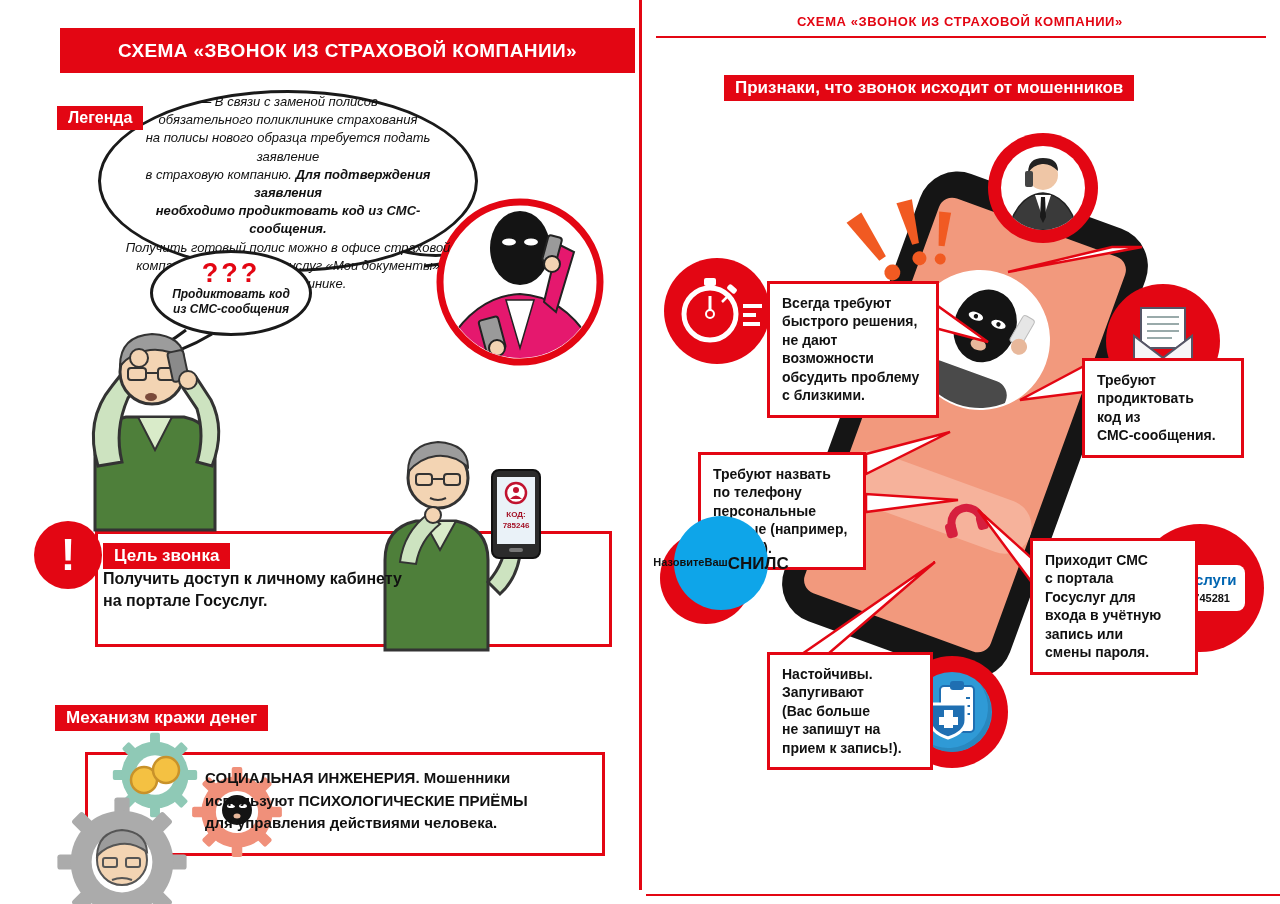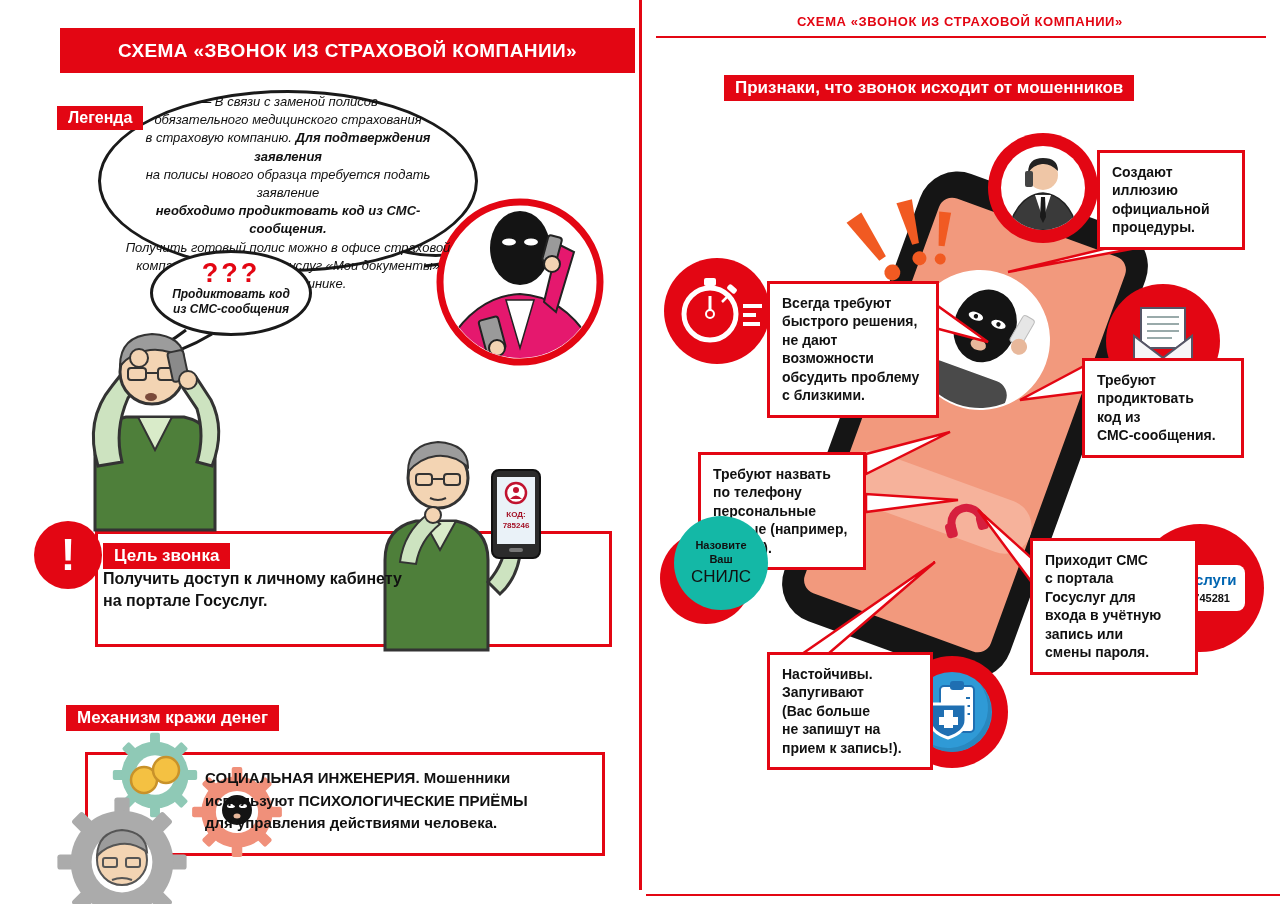--- a/index.html
+++ b/index.html
@@ -57,24 +57,24 @@
   .ic-gos { left:1136px; top:524px; width:128px; height:128px; flex-direction:column; }
   .ic-med { left:896px; top:656px; width:112px; height:112px; }
 
   .gos-badge { background:#fff; border-radius:8px; padding:7px 9px; text-align:left; }
   .gos-brand { font-size:15px; font-weight:bold; line-height:1.1; }
   .gos-brand .r { color:var(--red); } .gos-brand .b { color:#0065B1; }
   .gos-code { font-size:11px; font-weight:bold; color:#111; margin-top:3px; }
 
   .snils { position:absolute; left:660px; top:514px; width:112px; height:112px; z-index:4; }
   .snils .red-c { position:absolute; left:0; top:18px; width:92px; height:92px; border-radius:50%; background:var(--red); }
-  .snils .white-c { position:absolute; left:14px; top:2px; width:94px; height:94px; border-radius:50%; background:#14b8a6;
-    display:flex; flex-direction:column; align-items:center; justify-content:center; color:#111; }
+  .snils .white-c { position:absolute; left:14px; top:2px; width:94px; height:94px; border-radius:50%; background:#0ea5e9;
+    display:flex; flex-direction:row; align-items:center; justify-content:center; color:#111; }
   .snils .s1 { font-size:11px; font-weight:bold; line-height:1.25; }
-  .snils .s3 { font-size:17px; font-weight:normal; margin-top:1px; }
+  .snils .s3 { font-size:17px; font-weight:bold; margin-top:1px; }
 </style>
 </head>
 <body>
 
 <div id="poster">
 
   <div class="header-bar">
     <span>СХЕМА «ЗВОНОК ИЗ СТРАХОВОЙ КОМПАНИИ»</span>
   </div>
 
@@ -187,44 +187,44 @@
       <circle cx="122" cy="860" r="25" fill="#F3D4B3" stroke="#555" stroke-width="2"></circle>
       <path d="M97 856 Q98 832 122 830 Q146 832 147 852 Q134 842 120 844 Q106 846 97 856 Z" fill="#9C9C9C" stroke="#555" stroke-width="2"></path>
       <rect x="103" y="858" width="14" height="9" rx="2" fill="none" stroke="#555" stroke-width="2"></rect>
       <rect x="126" y="858" width="14" height="9" rx="2" fill="none" stroke="#555" stroke-width="2"></rect>
       <path d="M112 880 Q122 876 132 880" fill="none" stroke="#555" stroke-width="2"></path>
     </g>
   </svg>
 
   <div class="speech-bubble">
     <div><span>— В связи с заменой полисов</span></div>
-    <div><span>обязательного медицинского страхования</span></div>
+    <div><span>обязательного поликлинике страхования</span></div>
+    <div><span>на полисы нового образца требуется подать заявление</span></div>
     <div><span>в страховую компанию. </span><b>Для подтверждения заявления</b></div>
-    <div><span>на полисы нового образца требуется подать заявление</span></div>
     <div><b>необходимо продиктовать код из СМС-сообщения.</b></div>
     <div><span>Получить готовый полис можно в офисе страховой</span></div>
     <div><span>компании, в центрах госуслуг «Мои документы»</span></div>
     <div><span>или в поликлинике.</span></div>
   </div>
 
   <div class="thought-bubble">
     <div class="thought-q">???</div>
     <div class="thought-text">Продиктовать код
 из СМС-сообщения</div>
   </div>
 
   <div class="goal-box"></div>
   <div class="goal-excl">!</div>
   <div class="red-label" style="left:103px; top:543px; font-size:17px;">
     <span>Цель звонка</span>
   </div>
   <div class="goal-text">Получить доступ к личному кабинету
 на портале Госуслуг.</div>
 
-  <div class="red-label" style="left:66px; top:705px; font-size:17px;">
+  <div class="red-label" style="left:55px; top:705px; font-size:17px;">
     <span>Механизм кражи денег</span>
   </div>
   <div class="mech-box"></div>
   <div class="mech-text">СОЦИАЛЬНАЯ ИНЖЕНЕРИЯ.  Мошенники
 используют ПСИХОЛОГИЧЕСКИЕ ПРИЁМЫ
 для управления действиями человека.</div>
 
   <div class="divider-v"></div>
   <div class="bottom-line"></div>
 
@@ -350,24 +350,20 @@
       <rect x="54" y="25" width="14" height="9" rx="3" fill="#1F6FB2"></rect>
       <line x1="70" y1="42" x2="74" y2="42" stroke="#1F6FB2" stroke-width="2"></line>
       <line x1="70" y1="50" x2="74" y2="50" stroke="#1F6FB2" stroke-width="2"></line>
       <line x1="70" y1="58" x2="74" y2="58" stroke="#1F6FB2" stroke-width="2"></line>
       <path d="M52 48 L70 48 L70 64 Q70 76 52 82 Q34 76 34 64 L34 48 Z" fill="#1F6FB2" stroke="#fff" stroke-width="3"></path>
       <rect x="48" y="56" width="9" height="18" fill="#fff" transform="translate(0,-2)"></rect>
       <rect x="43" y="61" width="19" height="8" fill="#fff"></rect>
     </svg>
   </div>
 
-  <div class="callout co-official">Создают
-иллюзию
-официальной
-процедуры.</div>
   <div class="callout co-urgency">Всегда требуют
 быстрого решения,
 не дают
 возможности
 обсудить проблему
 с близкими.</div>
   <div class="callout co-sms">Требуют
 продиктовать
 код из
 СМС-сообщения.</div>

